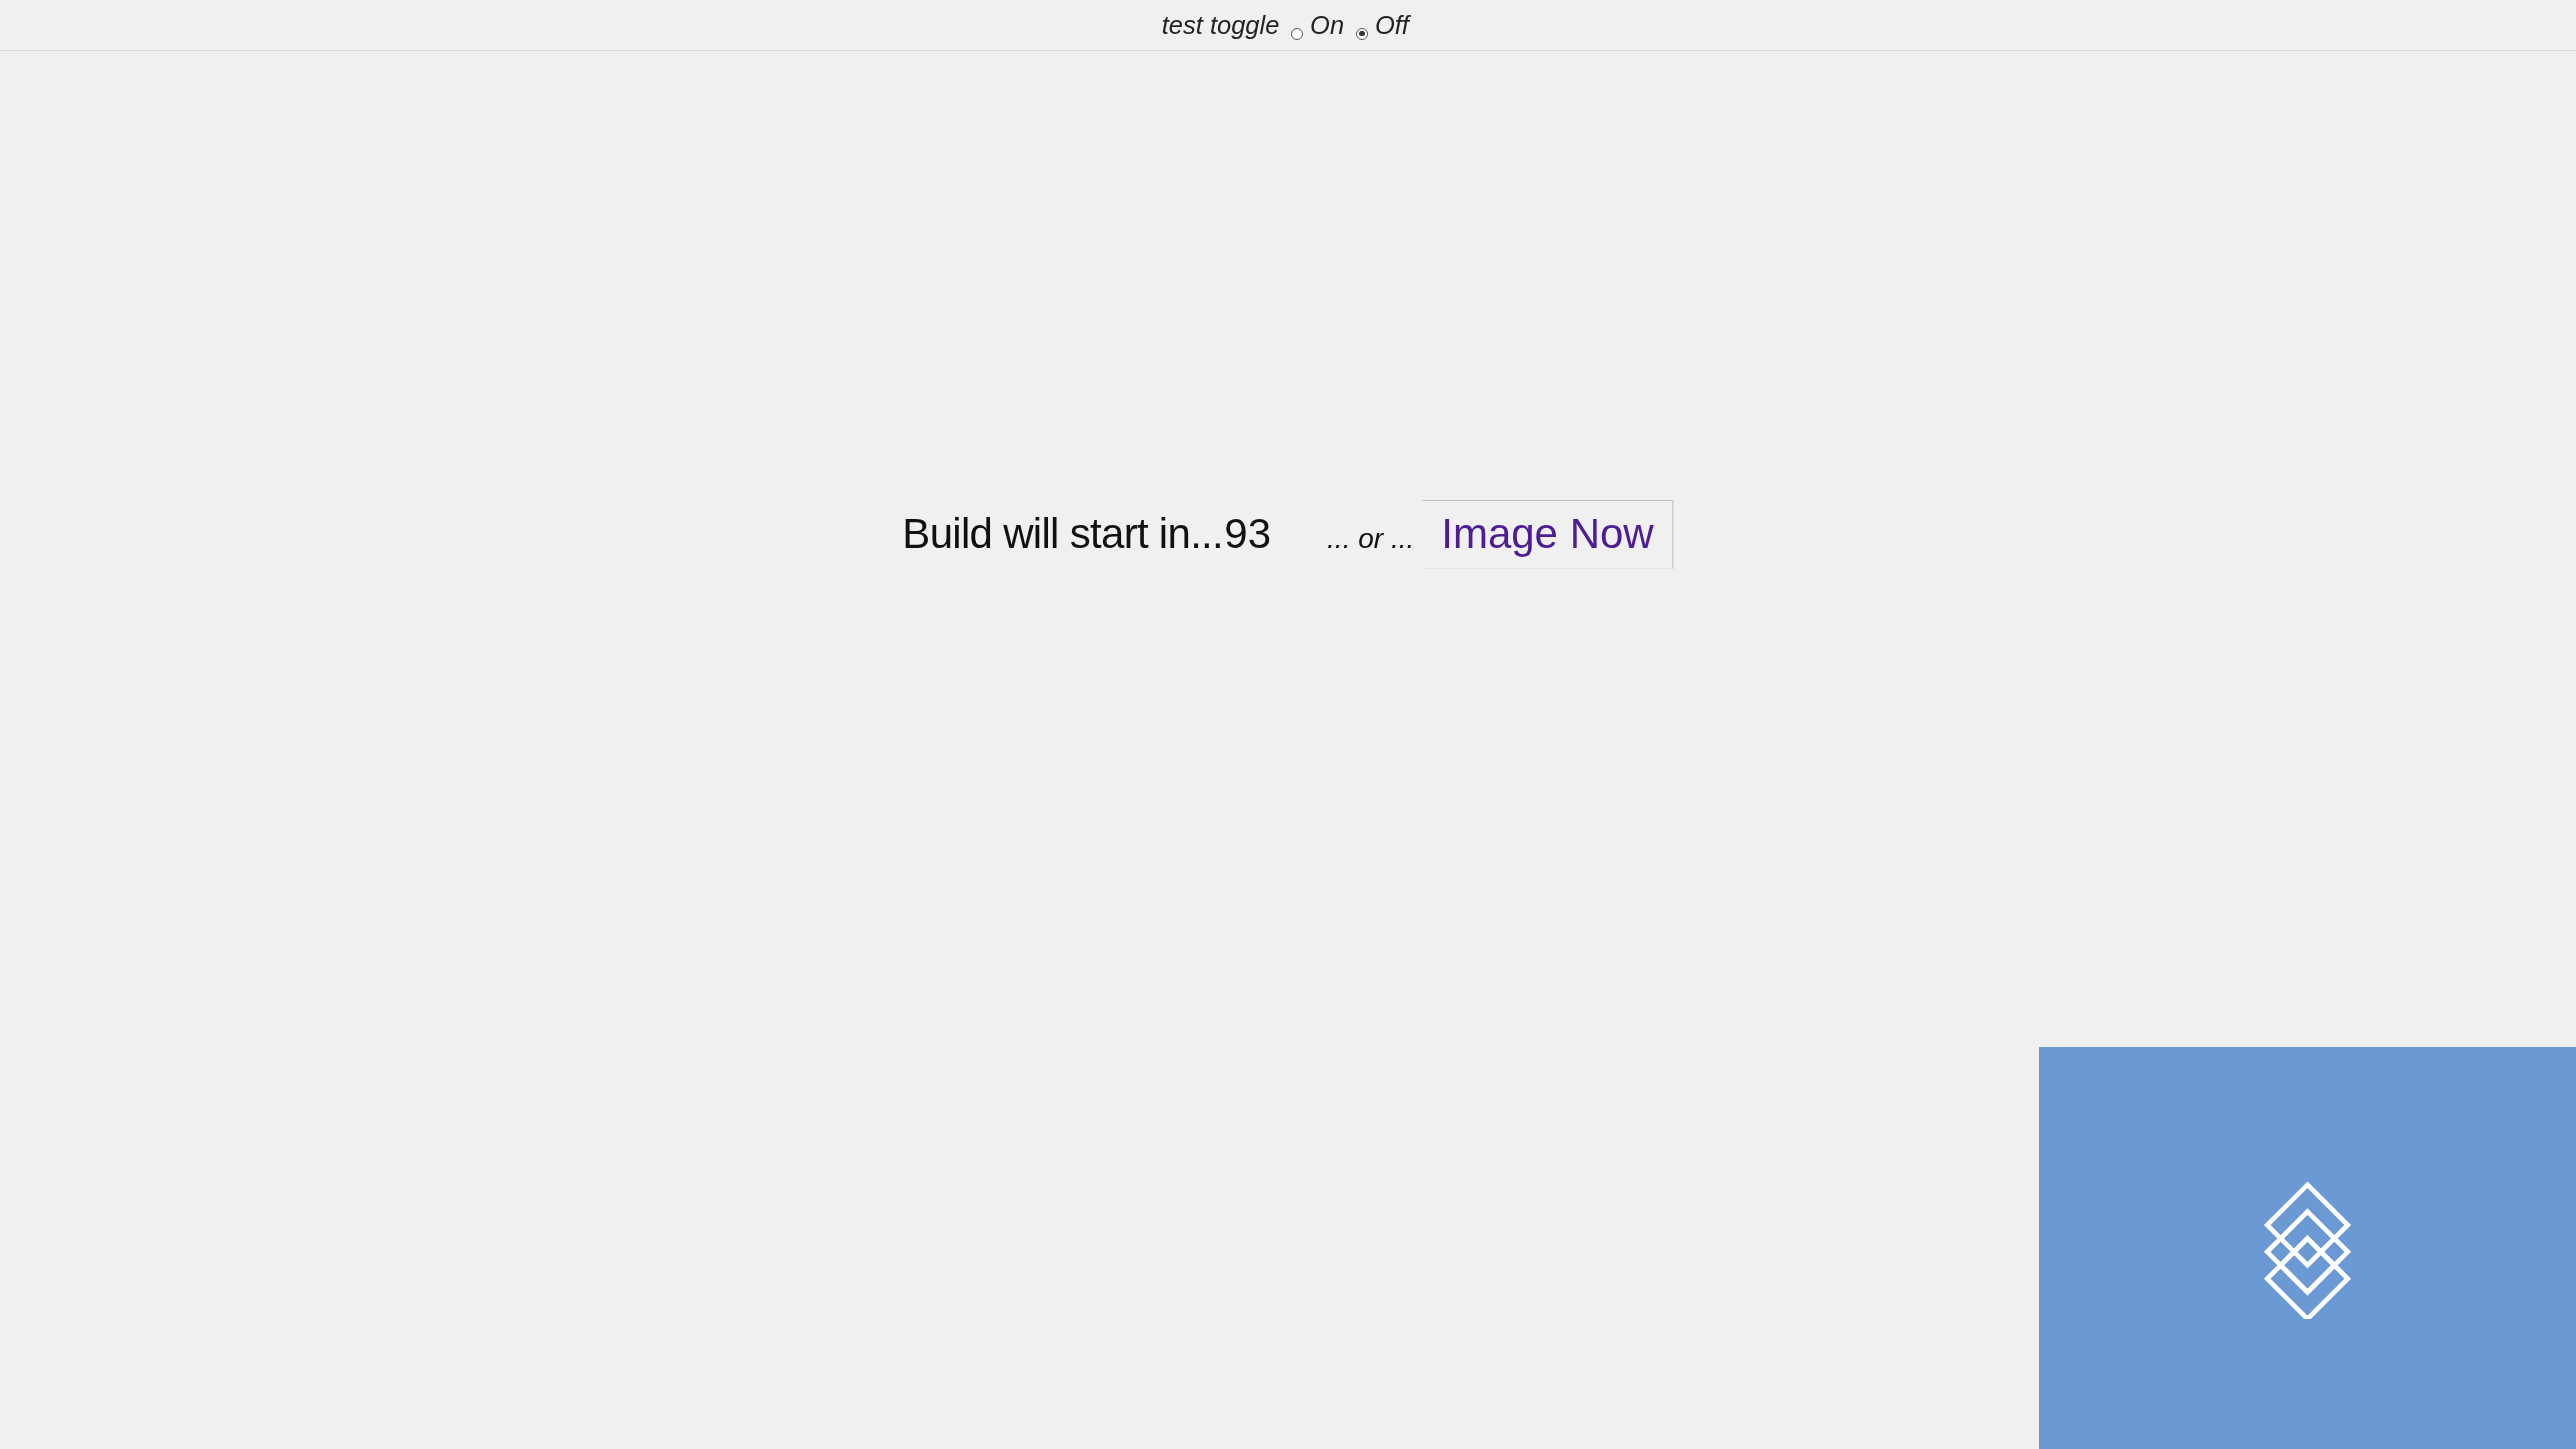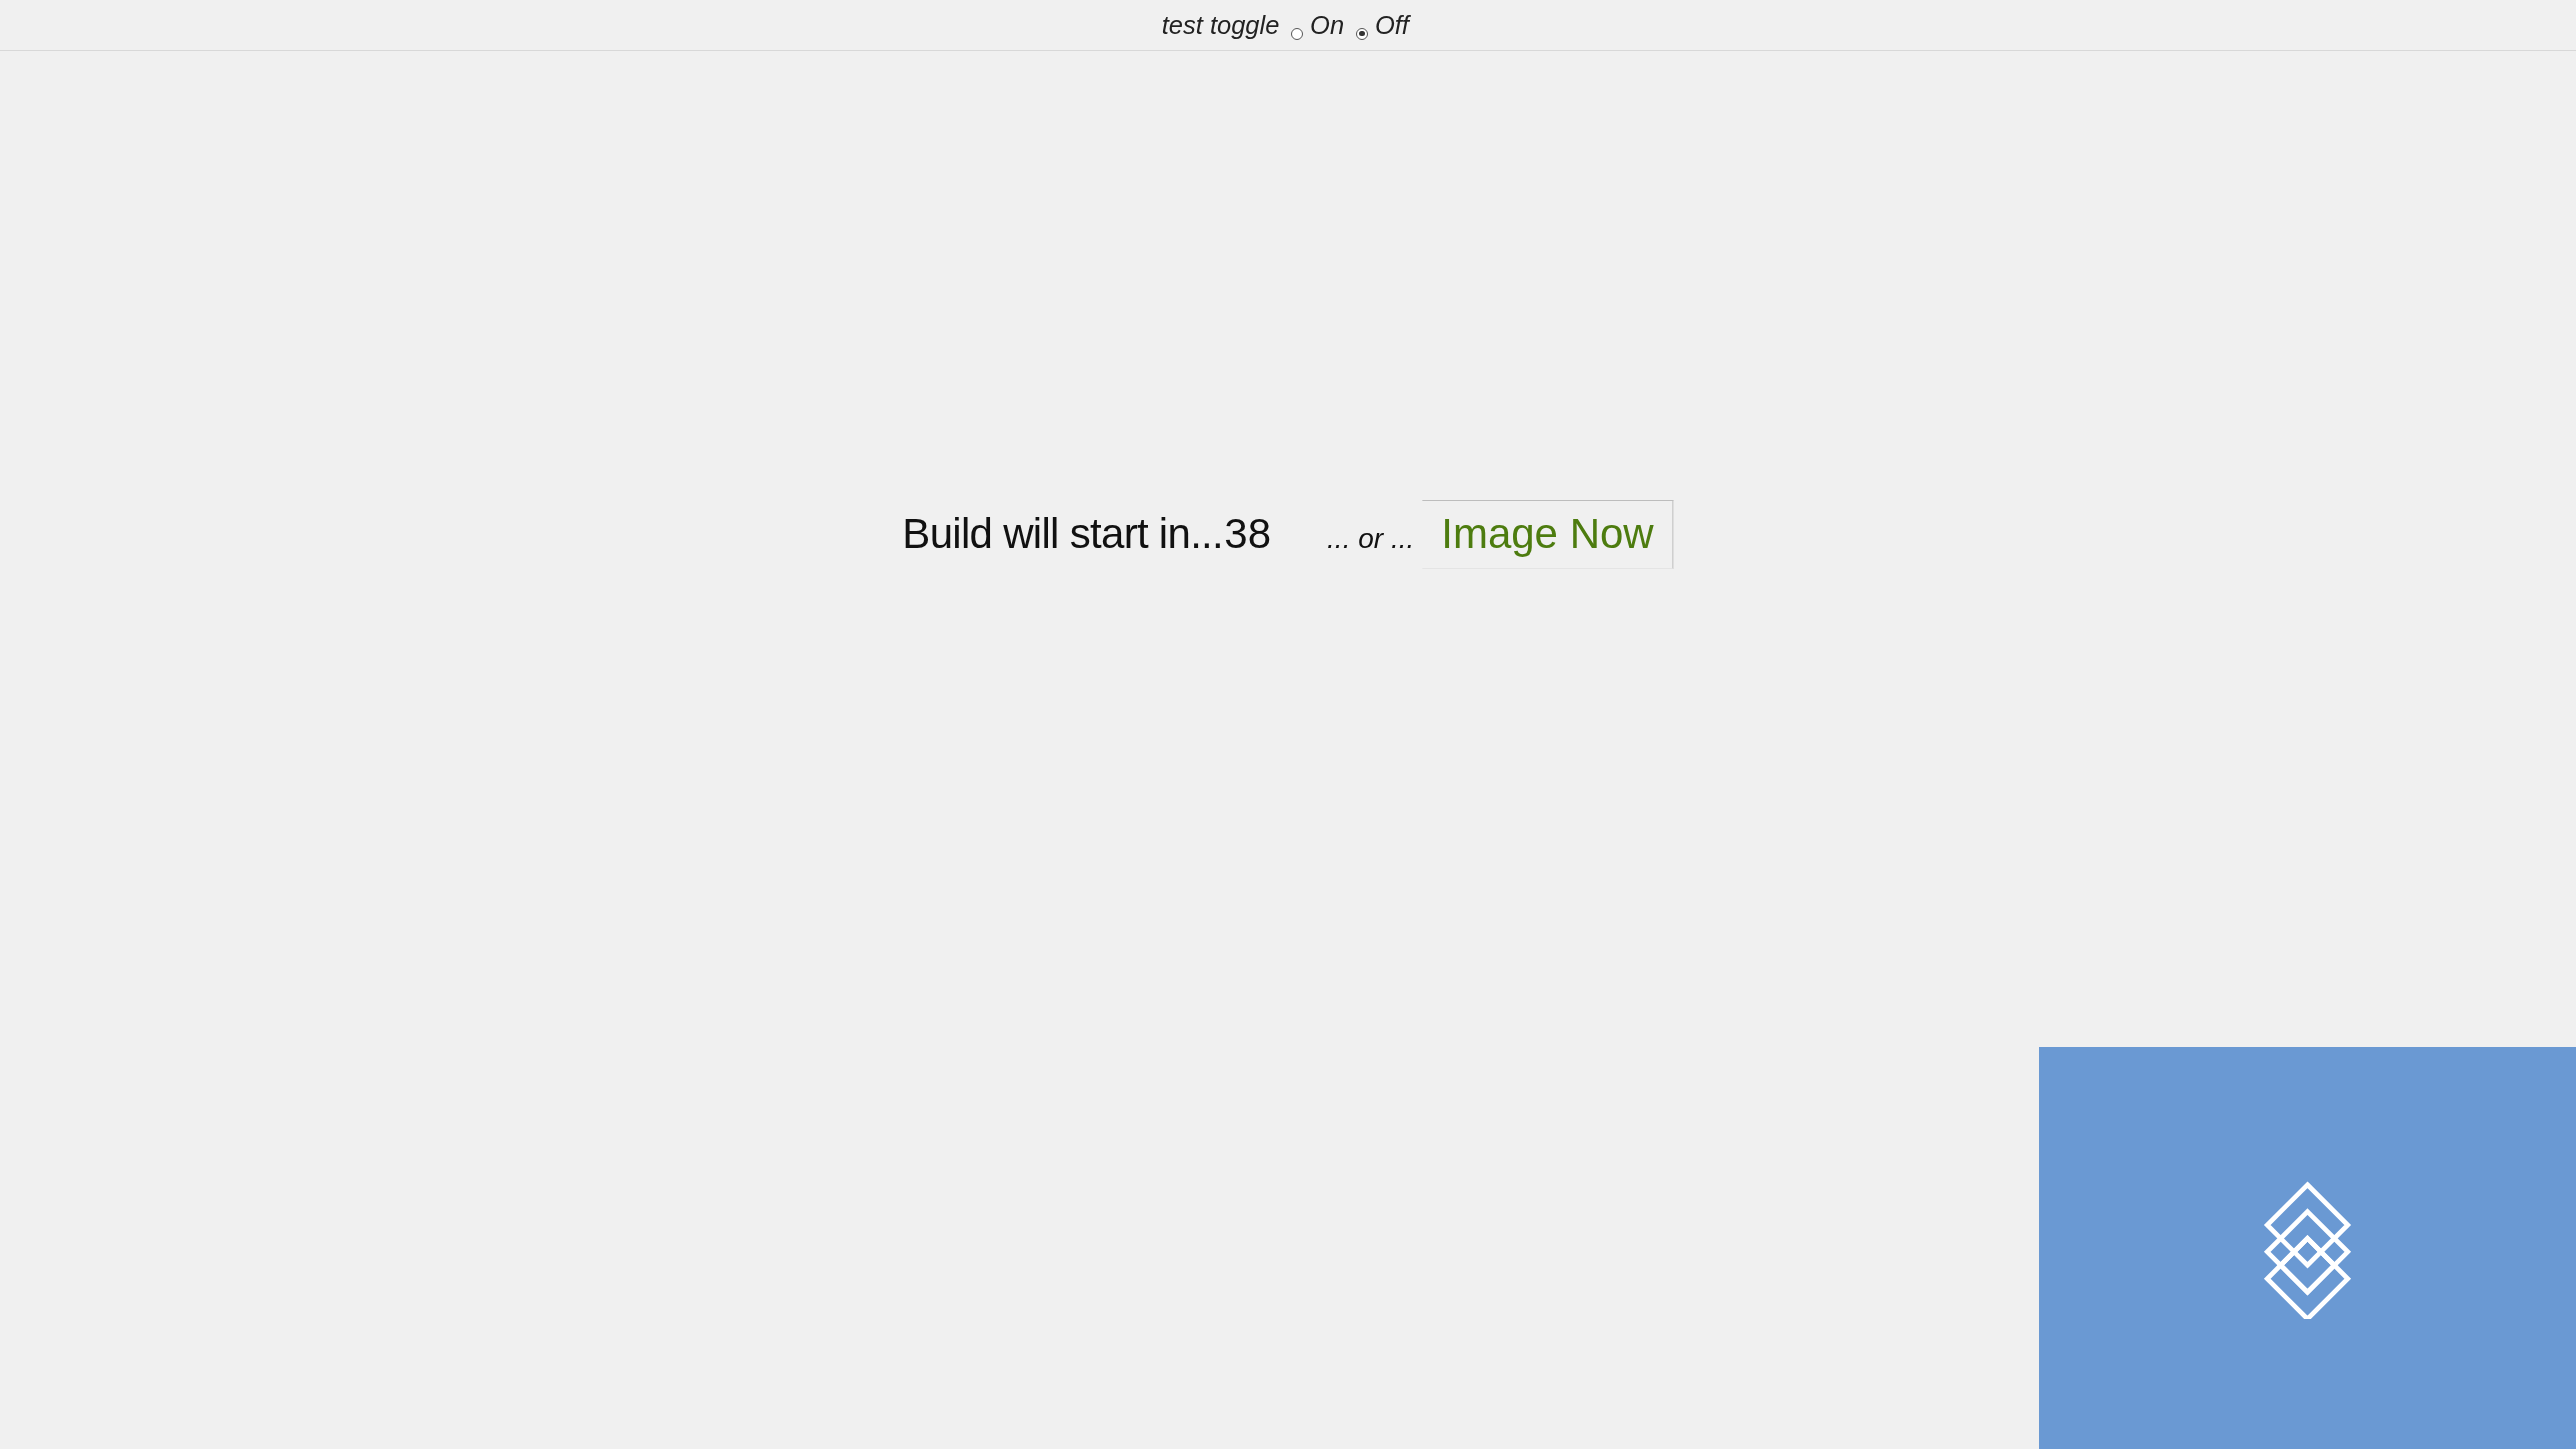--- a/index.html
+++ b/index.html
@@ -82,21 +82,21 @@
     }
     .or-text {
       font-size: 28px;
       font-style: italic;
       color: #111;
       padding: 0 4px;
       margin-left: 48px;
     }
     .image-now-btn {
       font-size: 42px;
-      color: #4d7c0f;
+      color: #4c1d95;
       background: #f0f0f0;
       border: none;
       border-top: 1.3px solid #bdbdbd;
       border-right: 1.3px solid #bdbdbd;
       border-bottom: 1.3px solid #e4e4e4;
       padding: 9.4px 19px 9.4px 19px;
       cursor: pointer;
       font-family: Arial, sans-serif;
     }
     .bottom-panel {
@@ -123,21 +123,21 @@
   <div class="radio-group">
     <span class="radio"></span>
     <span class="radio-label">On</span>
     <span class="radio selected"></span>
     <span class="radio-label">Off</span>
   </div>
 </div>
 
 <div class="center-content">
   <span class="build-text">Build will start in...</span>
-  <span class="countdown">38</span>
+  <span class="countdown">93</span>
   <span class="or-text">... or ...</span>
   <button class="image-now-btn">Image Now</button>
 </div>
 
 <div class="bottom-panel">
   <svg class="diamond-logo" viewBox="0 0 150 210" fill="none" stroke="#ffffff" stroke-width="7" stroke-linejoin="miter">
     <path d="M75 10 L135 70 L75 130 L15 70 Z"></path>
     <path d="M75 50 L135 110 L75 170 L15 110 Z"></path>
     <path d="M75 90 L135 150 L75 210 L15 150 Z" stroke-width="7"></path>
     <path d="M75 90 L115 130 L75 170 L35 130 Z"></path>

